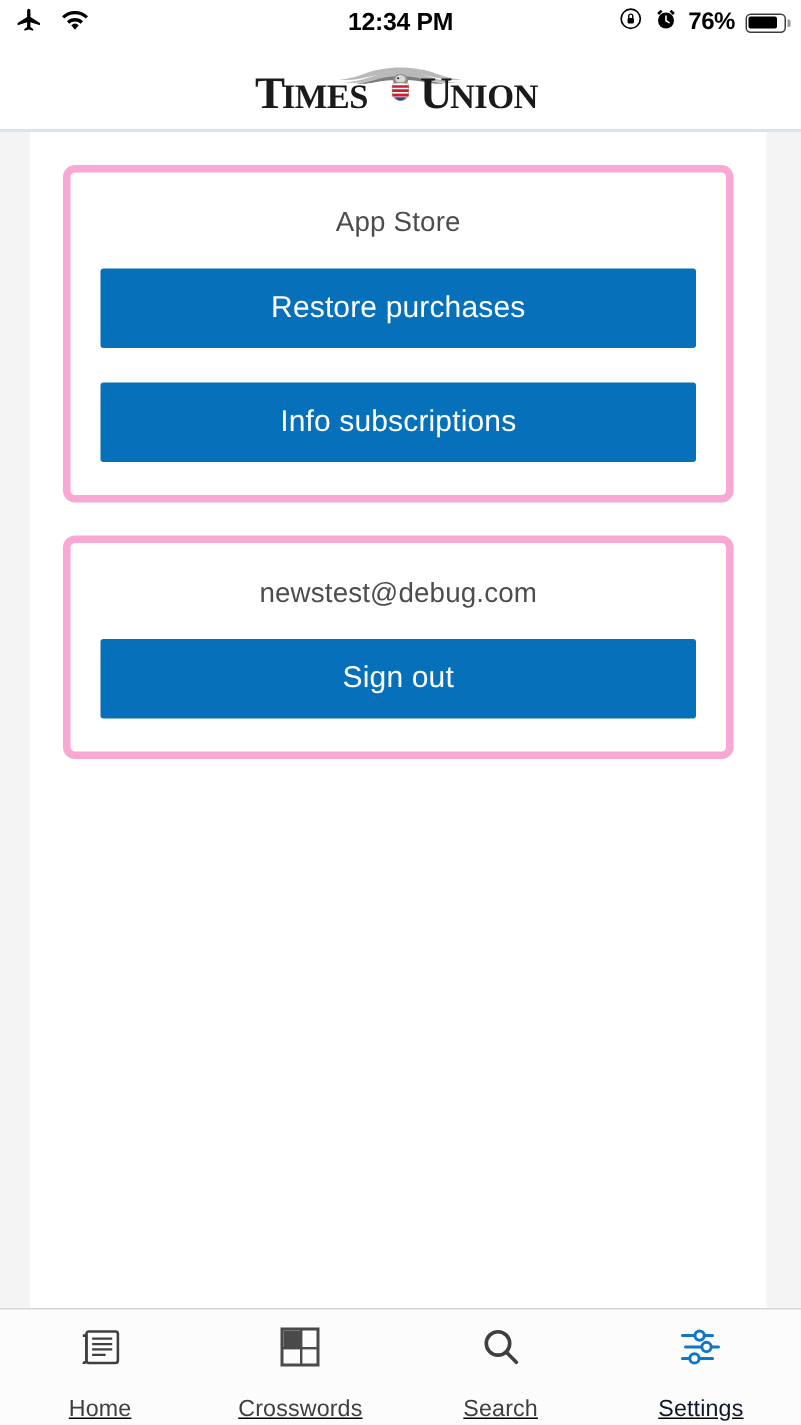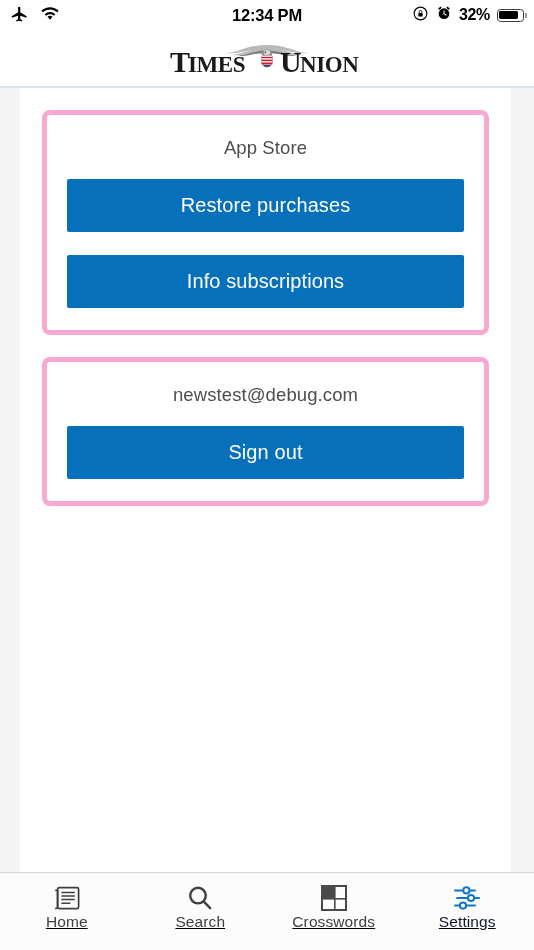--- a/index.html
+++ b/index.html
@@ -124,21 +124,21 @@
     border-top: 1px solid #d6d6d6;
     display: flex;
     align-items: flex-start;
     padding-top: 10px;
   }
   .tab {
     flex: 1 1 25%;
     display: flex;
     flex-direction: column;
     align-items: center;
-    gap: 0;
+    gap: 18px;
     cursor: pointer;
   }
   .tab .ic { height: 30px; display: flex; align-items: center; justify-content: center; }
   .tab .lbl {
     font-size: 15.5px;
     color: #3f3f3f;
     font-weight: 500;
     letter-spacing: 0.1px;
   }
   .tab.active .lbl { color: #0f172a; }
@@ -174,21 +174,21 @@
           <path d="M10.1 11.2v-1.6a1.9 1.9 0 013.8 0v1.6" stroke-width="1.3"></path>
         </svg>
       </span>
       <span>
         <svg width="16" height="16" viewBox="0 0 24 24" fill="#000">
           <circle cx="12" cy="13" r="8"></circle>
           <path d="M12 8.6v4.6l3.1 1.9" stroke="#fff" stroke-width="1.6" fill="none" stroke-linecap="round"></path>
           <path d="M3.2 5.6L6.6 2.2l1.9 1.9-3.4 3.4zM20.8 5.6L17.4 2.2l-1.9 1.9 3.4 3.4z"></path>
         </svg>
       </span>
-      <span class="sb-pct">32%</span>
+      <span class="sb-pct">76%</span>
       <span class="batt">
           <i></i>
         </span>
     </div>
   </div>
 
   <div class="masthead">
     <div class="logo-wrap">
       <svg viewBox="0 0 210 44" xmlns="http://www.w3.org/2000/svg" aria-hidden="true">
 
@@ -249,39 +249,39 @@
           <path d="M3.2 6.4h2.4v16.4a1.6 1.6 0 01-2.4 1.4"></path>
           <rect x="5.6" y="3.6" width="21" height="21" rx="1.6"></rect>
           <path d="M9.4 8.4h13.4M9.4 12h13.4M9.4 15.6h13.4M9.4 19.2h9" stroke-width="1.5"></path>
         </svg>
       </span>
       <span class="lbl">Home</span>
     </div>
 
     <div class="tab">
       <span class="ic">
-        <svg width="28" height="28" viewBox="0 0 28 28" fill="none" stroke="#3f3f3f" stroke-width="2.4" stroke-linecap="round">
-          <circle cx="12" cy="11.6" r="7.8"></circle>
-          <path d="M17.8 17.6l6.4 6.6"></path>
-        </svg>
-      </span>
-      <span class="lbl">Search</span>
-    </div>
-
-    <div class="tab">
-      <span class="ic">
         <svg width="28" height="28" viewBox="0 0 28 28">
           <rect x="2" y="2" width="24" height="24" fill="none" stroke="#4a4a4a" stroke-width="2"></rect>
           <rect x="3" y="3" width="11" height="11" fill="#4a4a4a"></rect>
           <rect x="14" y="14" width="1.6" height="12" fill="#4a4a4a"></rect>
           <rect x="2" y="14" width="24" height="1.6" fill="#4a4a4a"></rect>
           <rect x="14" y="2" width="1.6" height="12" fill="#4a4a4a"></rect>
         </svg>
       </span>
       <span class="lbl">Crosswords</span>
+    </div>
+
+    <div class="tab">
+      <span class="ic">
+        <svg width="28" height="28" viewBox="0 0 28 28" fill="none" stroke="#3f3f3f" stroke-width="2.4" stroke-linecap="round">
+          <circle cx="12" cy="11.6" r="7.8"></circle>
+          <path d="M17.8 17.6l6.4 6.6"></path>
+        </svg>
+      </span>
+      <span class="lbl">Search</span>
     </div>
 
     <div class="tab active">
       <span class="ic">
         <svg width="28" height="26" viewBox="0 0 28 26" fill="none" stroke="#0f76c8" stroke-width="2" stroke-linecap="round">
           <path d="M2 5.4h20"></path>
             <circle cx="13.4" cy="5.4" r="3.1" fill="#ffffff"></circle>
           <path d="M4 13h22"></path>
             <circle cx="18" cy="13" r="3.1" fill="#ffffff"></circle>
           <path d="M2 20.6h20"></path>

